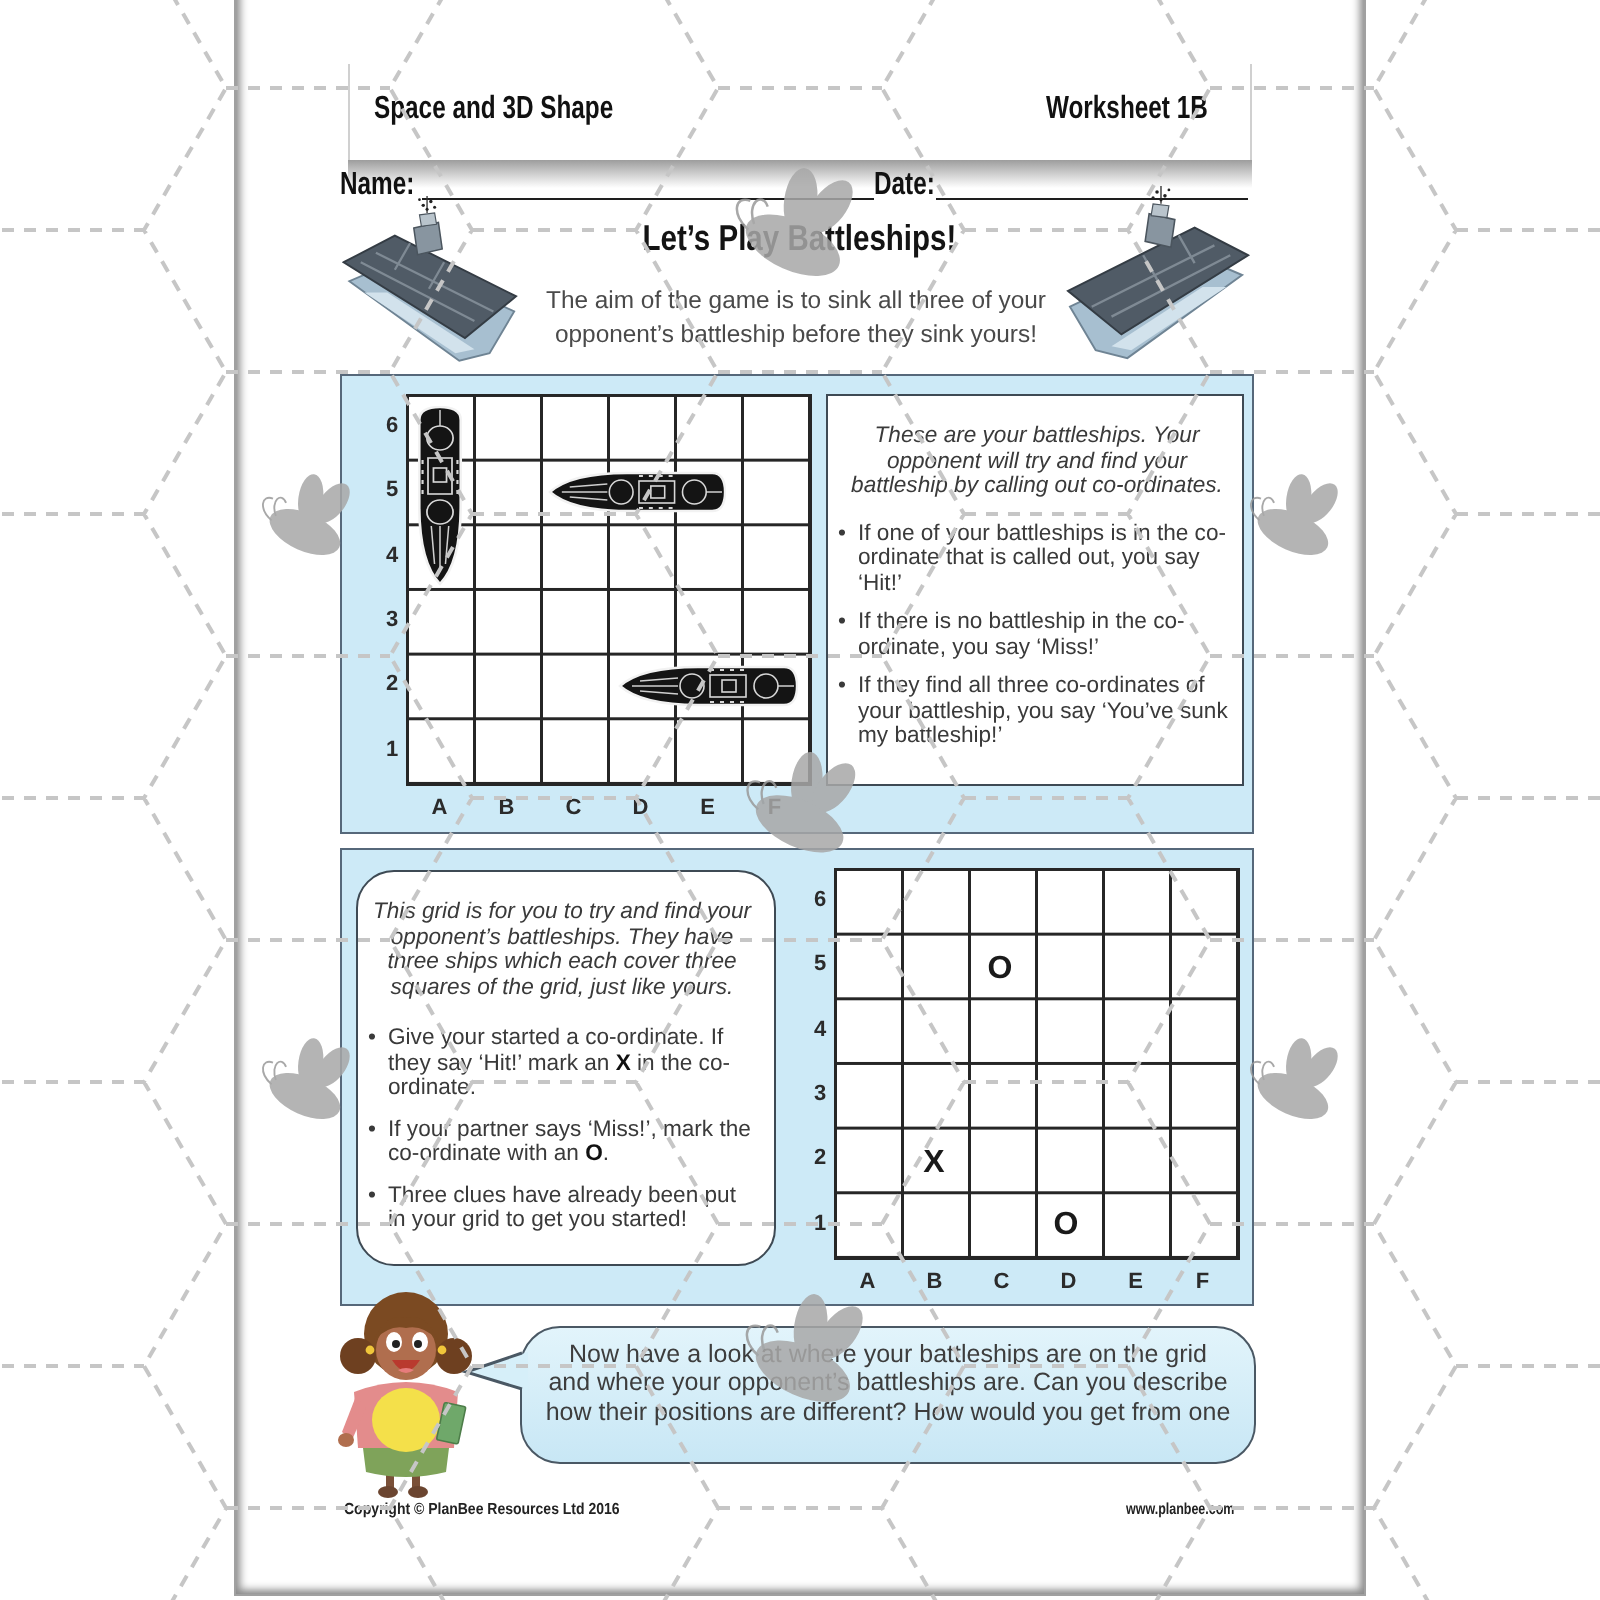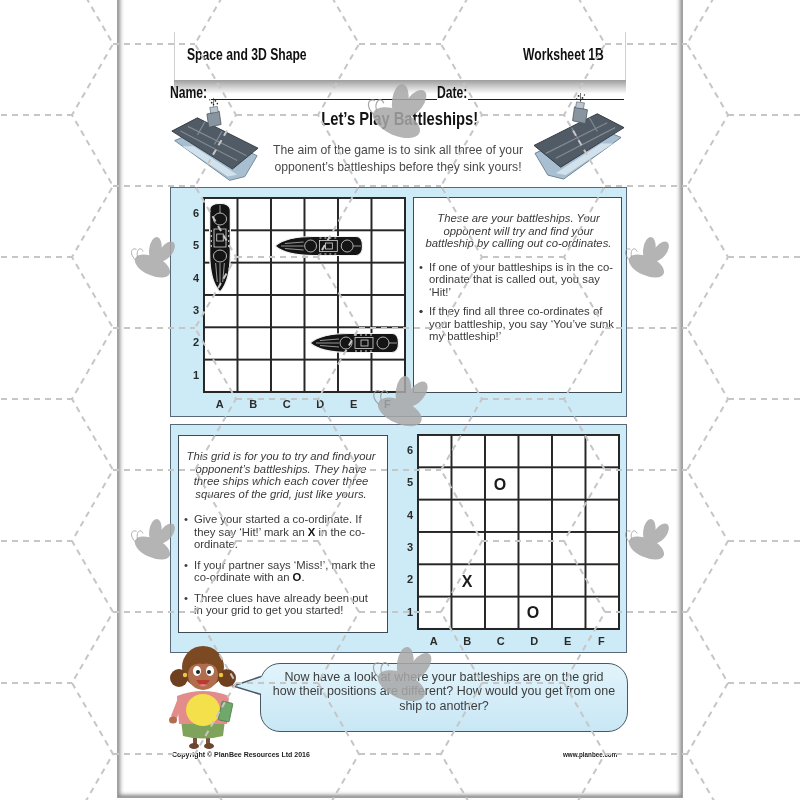--- a/index.html
+++ b/index.html
@@ -68,21 +68,21 @@
   .ship-v { left: 175px; top: 236px; width: 90px; height: 24px; transform: rotate(-90deg); }
   .ship-h1 { left: 274px; top: 235px; width: 89px; height: 22px; }
   .ship-h2 { left: 309px; top: 332px; width: 90px; height: 22px; }
 
   .mark { width: 20px; text-align: center; font-weight: bold; font-size: 16px; line-height: 20px; color: #1a1a1a; }
 
   
   .info { background: #fff; border: 1.5px solid #3e4a54; padding: 14px 2px 0 4px;
           font-size: 11.3px; line-height: 12.5px; color: #3a3a3a; }
   .info-you { left: 413px; top: 197px; width: 209px; height: 196px; }
-  .info-opp { left: 178px; top: 435px; width: 210px; height: 198px; padding-right: 8px; }
+  .info-opp { left: 178px; top: 435px; width: 210px; height: 198px; padding-right: 8px; border-radius: 19px; }
   .intro { font-style: italic; text-align: center; }
   .intro span { display: block; white-space: nowrap; }
   .bullets { list-style: none; margin: 0; padding: 0; }
   .info-you .bullets { margin-top: 11px; }
   .info-opp .bullets { margin-top: 13px; }
   .bullets li { position: relative; padding-left: 11px; }
   .info-you .bullets li + li { margin-top: 7px; }
   .info-opp .bullets li + li { margin-top: 8px; }
   .bullet-dot { position: absolute; left: 1px; top: 0; }
   .bullets b { font-weight: bold; color: #111; }
@@ -165,21 +165,21 @@
   <g transform="translate(95,0) scale(-1,1)">
       <use href="#carrier" width="95" height="95"></use>
     </g>
 </svg>
 
 <div class="abs title">
   <span>Let’s Play Battleships!</span>
 </div>
 <div class="abs desc">
   <span>The aim of the game is to sink all three of your</span>
-  <span>opponent’s battleships before they sink yours!</span>
+  <span>opponent’s battleship before they sink yours!</span>
 </div>
 
 <div class="abs panel panel-top"></div>
 
 <div class="abs grid grid-you"></div>
 <div class="abs rowlabels rl-you">
   <span>6</span>
   <span>5</span>
   <span>4</span>
   <span>3</span>
@@ -206,21 +206,21 @@
 </svg>
 
 <div class="abs info info-you">
   <div class="intro">
     <span>These are your battleships. Your</span>
     <span>opponent will try and find your</span>
     <span>battleship by calling out co-ordinates.</span>
   </div>
   <ul class="bullets">
     <li><span class="bullet-dot">•</span><span>If one of your battleships is in the co-ordinate that is called out, you say ‘Hit!’</span></li>
-    <li><span class="bullet-dot">•</span></li>
+    <li><span class="bullet-dot">•</span><span>If there is no battleship in the co-ordinate, you say ‘Miss!’</span></li>
     <li><span class="bullet-dot">•</span><span>If they find all three co-ordinates of your battleship, you say ‘You’ve sunk my battleship!’</span></li>
   </ul>
 </div>
 
 <div class="abs panel panel-bottom"></div>
 
 <div class="abs info info-opp">
   <div class="intro">
     <span>This grid is for you to try and find your</span>
     <span>opponent’s battleships. They have</span>
@@ -277,22 +277,22 @@
   <ellipse cx="34" cy="29" rx="4" ry="5" fill="#fff"></ellipse>
   <ellipse cx="47" cy="29" rx="4" ry="5" fill="#fff"></ellipse>
   <circle cx="35" cy="30" r="2" fill="#222"></circle>
   <circle cx="46" cy="30" r="2" fill="#222"></circle>
   <path d="M33,38 Q40,49 47,38 Z" fill="#b93a2e"></path>
   <path d="M36,43 Q40,46 44,43 Q40,41 36,43 Z" fill="#e77c7c"></path>
 </svg>
 
 <div class="abs bubble">
   <span>Now have a look at where your battleships are on the grid</span>
+  <span>and where your opponent’s battleships are. Can you describe</span>
   <span>how their positions are different? How would you get from one</span>
-  <span>ship to another?</span>
 </div>
 <svg class="abs bubble-tail" viewBox="0 0 34 28">
   <path d="M34,4 L3,14 L34,23 Z" fill="#d6eff9"></path>
   <path d="M31,4.5 L3,14 L31,22.5" fill="none" stroke="#4a5864" stroke-width="1.5"></path>
 </svg>
 
 <div class="abs foot copyright">Copyright © PlanBee Resources Ltd 2016</div>
 <div class="abs foot website">www.planbee.com</div>
 
 <svg class="abs overlay" viewBox="0 0 800 800">

